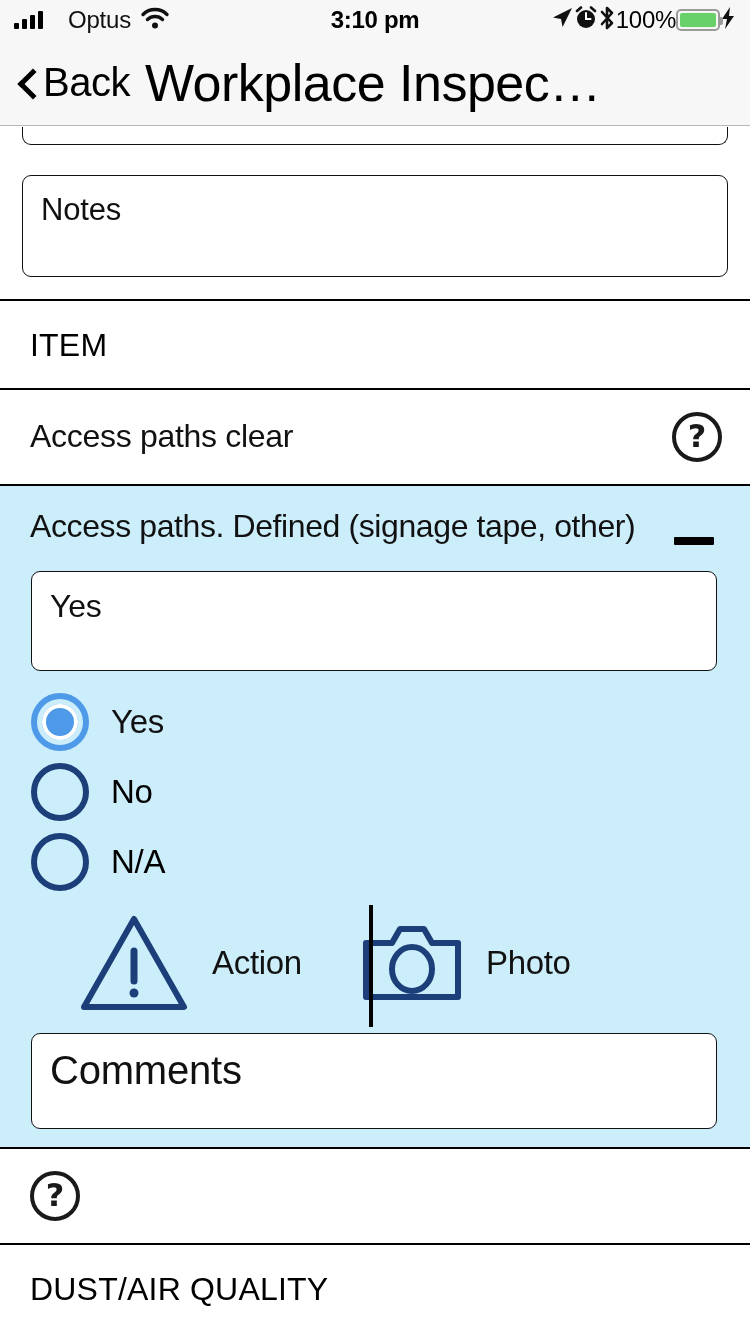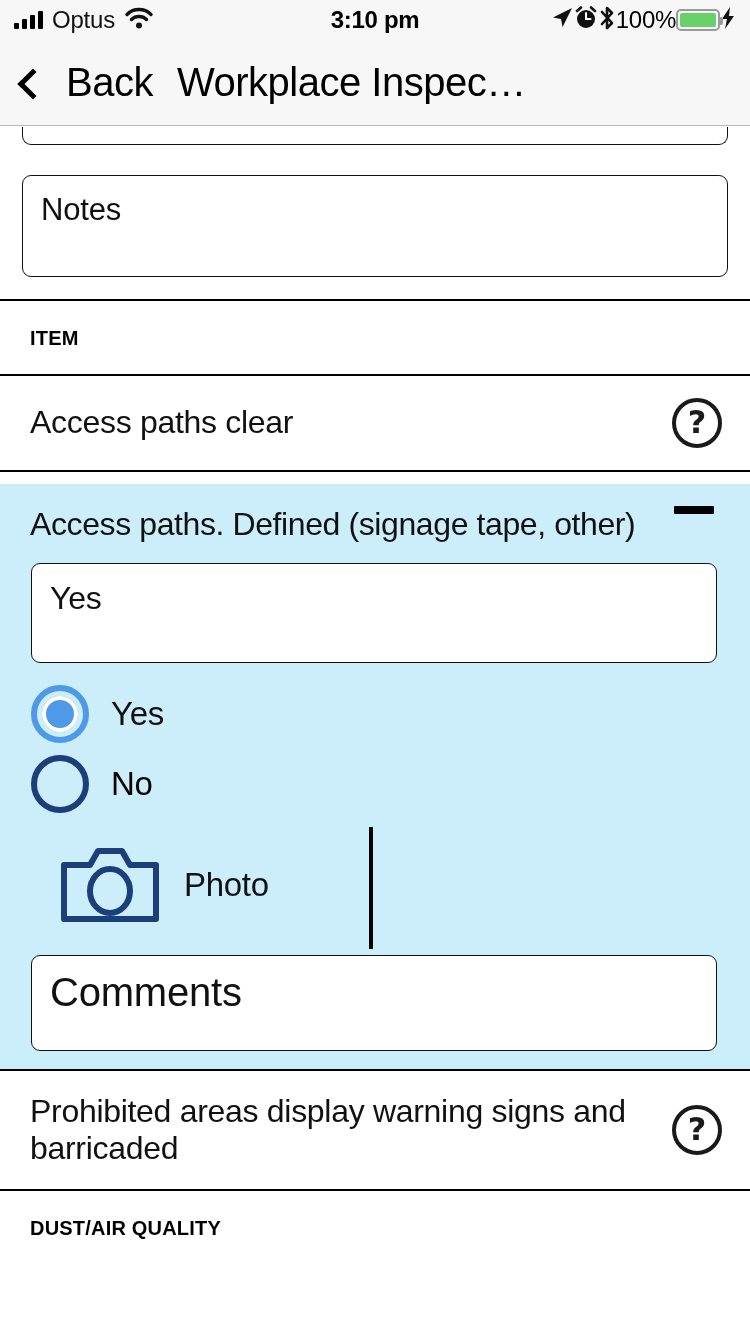--- a/index.html
+++ b/index.html
@@ -46,20 +46,21 @@
   .sb-right {
     margin-left: auto;
     display: flex;
     align-items: center;
     z-index: 2;
   }
   .carrier {
     font-size: 24px;
     color: #111;
     letter-spacing: -0.2px;
+    margin-left: 16px;
   }
   .signal {
     display: flex;
     align-items: flex-end;
     gap: 3px;
     height: 18px;
   }
   .signal i {
     display: block;
     width: 5px;
@@ -107,21 +108,21 @@
     height: 86px;
     background: #f7f7f7;
     border-bottom: 1px solid #b8b8b8;
     display: flex;
     align-items: center;
     padding-left: 18px;
   }
   .back-btn {
     display: flex;
     align-items: center;
-    gap: 28px;
+    gap: 5px;
     cursor: pointer;
     text-align: right;
   }
   .chev {
     width: 20px; height: 32px;
     position: relative;
   }
   .chev::before {
     content: "";
     position: absolute;
@@ -131,23 +132,23 @@
     border-bottom: 5px solid #000;
     transform: rotate(45deg);
   }
   .back-label {
     font-size: 40px;
     color: #000;
     letter-spacing: -0.5px;
     font-weight: 400;
   }
   .nav-title {
-    font-size: 40px;
+    font-size: 52px;
     color: #000;
-    margin-left: 24px;
+    margin-left: 15px;
     letter-spacing: -0.5px;
     font-weight: 400;
     white-space: nowrap;
   }
 
   
   .content {
     position: absolute;
     top: 127px; left: 0;
     width: 750px;
@@ -182,22 +183,22 @@
     height: 2px;
     background: #000;
     width: 100%;
   }
 
   .section-head {
     padding: 26px 30px 24px 30px;
     background: #fff;
   }
   .section-head span {
-    font-size: 20px;
-    font-weight: bold;
+    font-size: 32px;
+    font-weight: normal;
     color: #000;
     letter-spacing: 0.2px;
   }
 
   .row {
     display: flex;
     align-items: center;
     justify-content: space-between;
     padding: 22px 28px 22px 30px;
     background: #fff;
@@ -229,24 +230,23 @@
     font-family: "DejaVu Sans", sans-serif;
   }
 
   
   .expanded {
     background: #cceefb;
     padding-bottom: 18px;
   }
   .exp-header {
     display: flex;
-    align-items: flex-start;
+    align-items: flex-end;
     justify-content: space-between;
-    padding: 22px 30px 20px 30px;
-    margin-top: 12px;
+    padding: 22px 30px 26px 30px;
   }
   .exp-title {
     font-size: 32px;
     color: #111;
     letter-spacing: -0.4px;
   }
   .minus-icon {
     width: 40px;
     height: 8px;
     background: #000;
@@ -452,23 +452,37 @@
 
       <div class="radios">
         <div class="radio-row">
           <div class="radio on"></div>
           <div class="radio-label selected">Yes</div>
         </div>
         <div class="radio-row">
           <div class="radio"></div>
           <div class="radio-label">No</div>
         </div>
+        <div class="radio-row">
+          <div class="radio"></div>
+          <div class="radio-label">N/A</div>
+        </div>
       </div>
 
       <div class="actions">
+        <div class="act-cell left">
+          <div class="tri-icon">
+            <svg width="112" height="100" viewBox="0 0 112 100">
+              <path d="M56 6 L106 94 L6 94 Z" fill="none" stroke="#1c3f7a" stroke-width="6" stroke-linejoin="round"></path>
+              <path d="M56 38 L56 68" stroke="#1c3f7a" stroke-width="7" stroke-linecap="round"></path>
+              <circle cx="56" cy="80" r="4.5" fill="#1c3f7a"></circle>
+            </svg>
+          </div>
+          <div class="act-label">Action</div>
+        </div>
 
         <div class="v-divider"></div>
 
         <div class="act-cell right">
           <div class="cam-icon">
             <svg width="104" height="84" viewBox="0 0 104 84">
               <path d="M6 22 L32 22 L40 8 L64 8 L72 22 L98 22 L98 76 L6 76 Z" fill="none" stroke="#1c3f7a" stroke-width="6" stroke-linejoin="round"></path>
               <ellipse cx="52" cy="48" rx="20" ry="22" fill="none" stroke="#1c3f7a" stroke-width="6"></ellipse>
             </svg>
           </div>
@@ -476,21 +490,20 @@
         </div>
       </div>
 
       <div class="comments-box">
         <div class="ph">Comments</div>
       </div>
     </div>
     <div class="hr"></div>
 
     <div class="row">
-      <div class="row-label">Prohibited areas display warning signs  and barricaded</div>
       <div class="help-icon">
           <span>?</span>
         </div>
     </div>
     <div class="hr"></div>
 
     <div class="section-head">
       <span>DUST/AIR QUALITY</span>
     </div>
 

